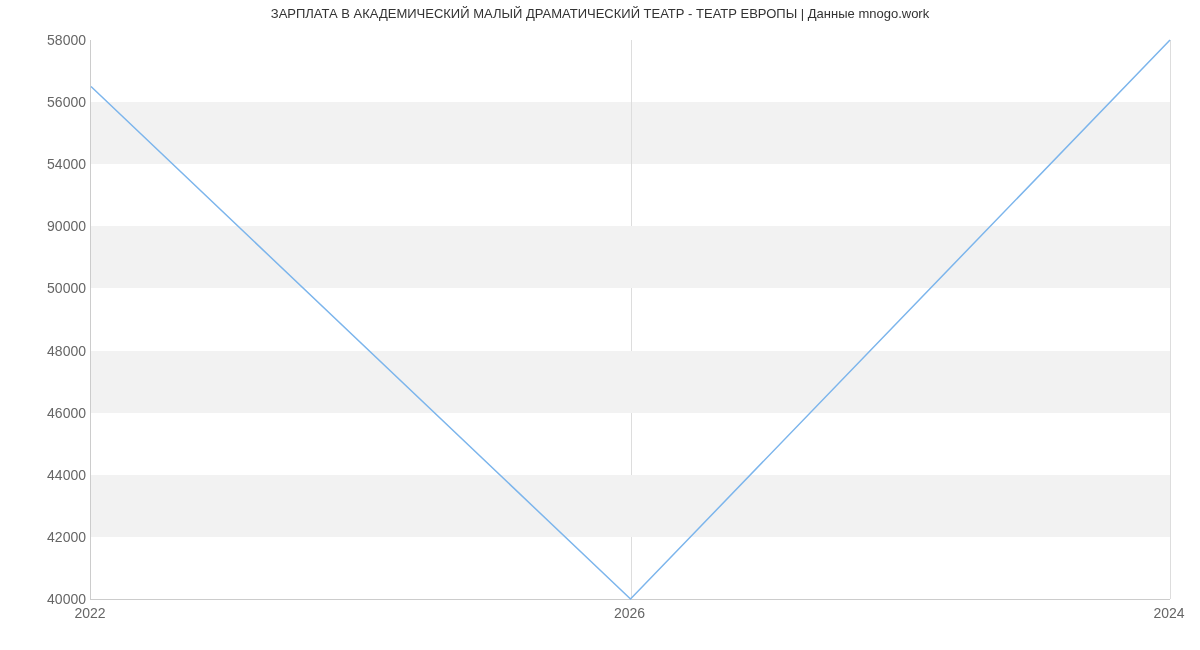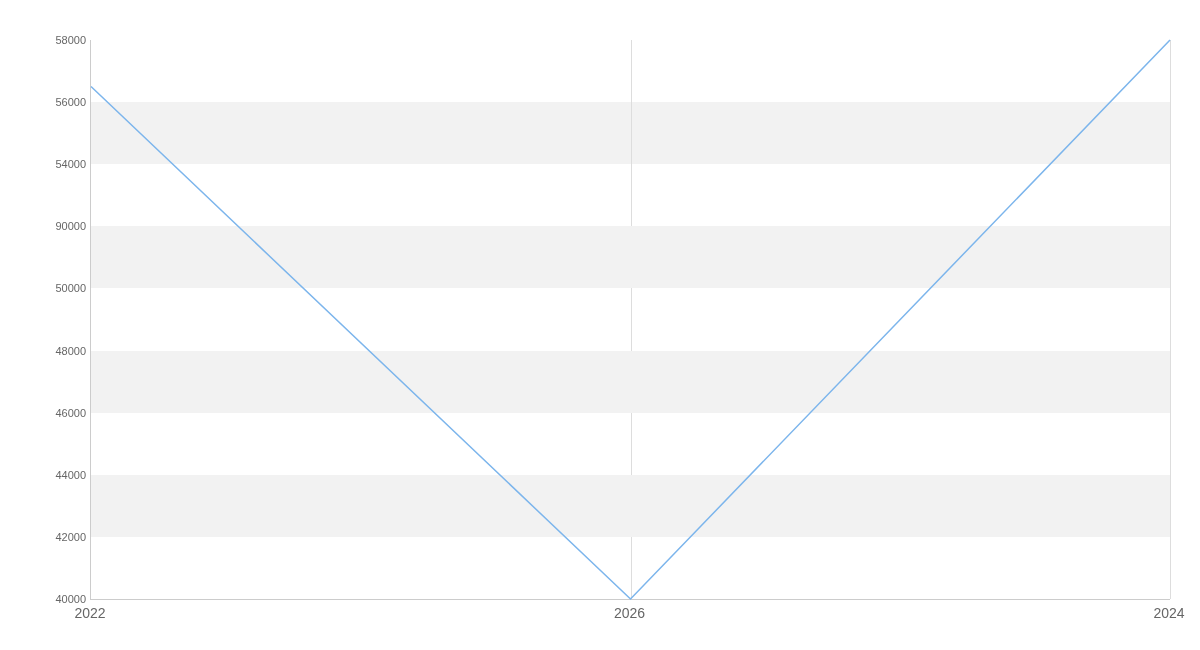--- a/index.html
+++ b/index.html
@@ -44,21 +44,21 @@
   }
   .vline {
     position: absolute;
     top: 0;
     bottom: 0;
     width: 0;
     border-left: 1px solid #dddddd;
   }
   .ytick {
     position: absolute;
-    font-size: 11px;
+    font-size: 14px;
     color: #666666;
     right: 1114px; 
     text-align: right;
     transform: translateY(-50%);
   }
   .xtick {
     position: absolute;
     font-size: 14px;
     color: #666666;
     top: 605px;
@@ -76,20 +76,21 @@
     fill: none;
     stroke: #7cb5ec;
     stroke-width: 1.5;
   }
 </style>
 </head>
 <body>
 
 <div class="chart-wrap">
 
+  <div class="chart-title">ЗАРПЛАТА В АКАДЕМИЧЕСКИЙ МАЛЫЙ ДРАМАТИЧЕСКИЙ ТЕАТР - ТЕАТР ЕВРОПЫ | Данные mnogo.work</div>
 
   <div class="plot-area">
       <div class="hband" style="top: 62.1111px; height: 62.1111px;"></div>
       <div class="vline" style="left: 1079px;"></div>
       <div class="vline" style="left: 539.5px;"></div>
       <div class="hband" style="top: 186.333px; height: 62.1111px;"></div>
       <div class="hband" style="top: 310.556px; height: 62.1111px;"></div>
       <div class="hband" style="top: 434.778px; height: 62.1111px;"></div>
     <svg class="line-layer">
       <polyline class="series-line" id="series-polyline" points="0.00,46.58 539.50,559.00 1079.00,0.00" stroke="#7cb5ec"></polyline>

